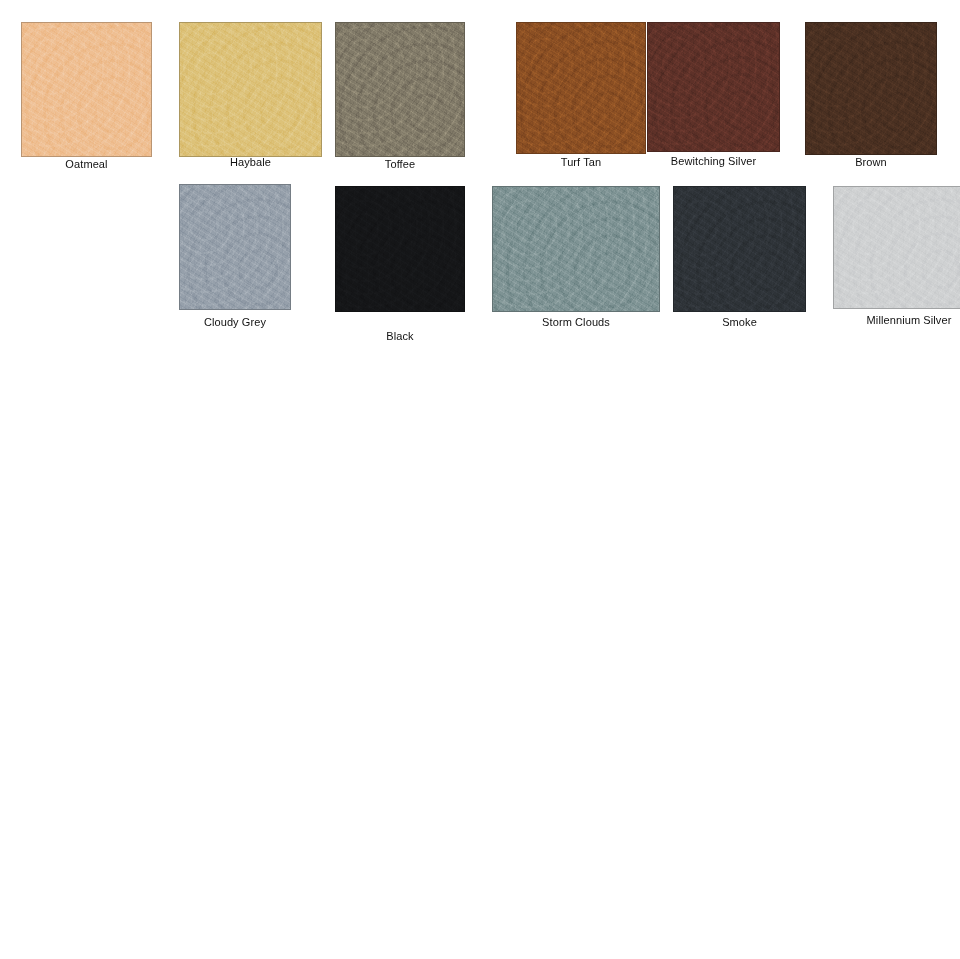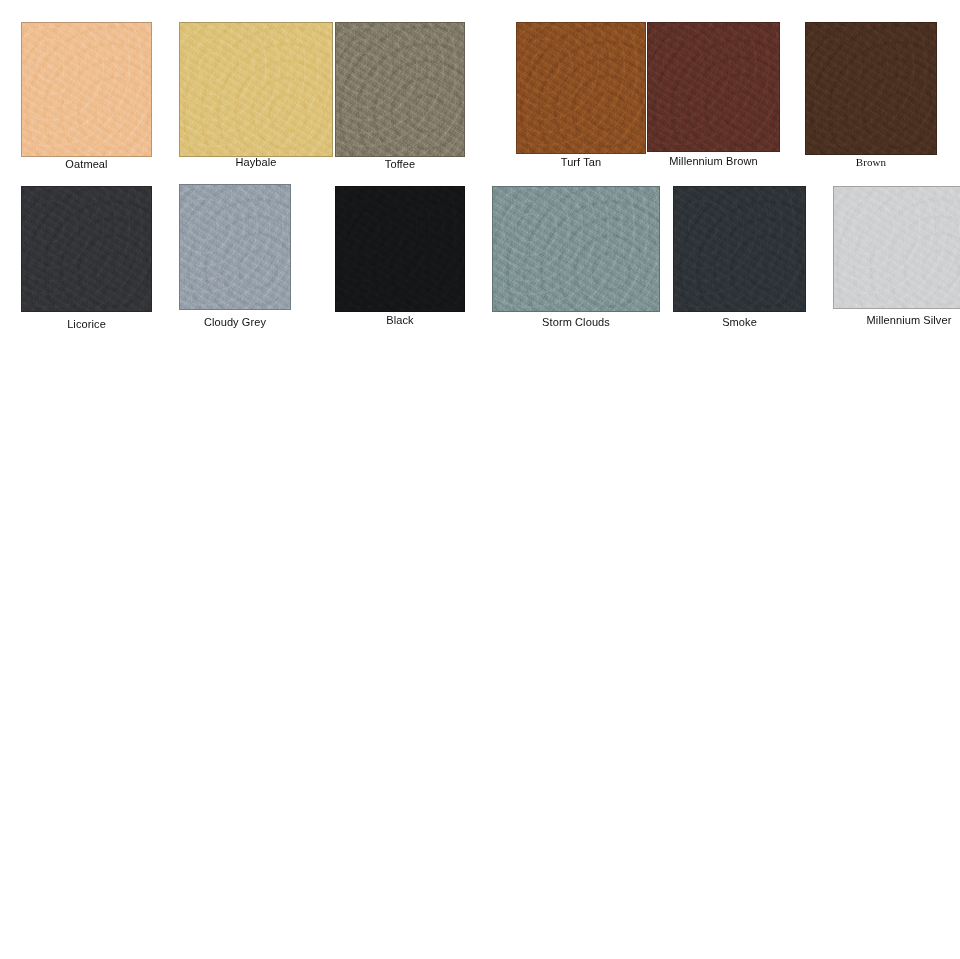--- a/index.html
+++ b/index.html
@@ -85,51 +85,47 @@
   }
 </style>
 </head>
 <body style="background: rgb(255, 255, 255);">
 
 <div id="swatch-grid">
     <div class="swatch-cell" style="left: 21px; top: 22px; width: 131px; height: 151px;">
       <div class="swatch-chip" style="height: 135px; background-color: rgb(239, 191, 146);"></div>
       <div class="swatch-label" style="top: 136px; color: rgb(17, 17, 17);">Oatmeal</div>
     </div>
-    <div class="swatch-cell" style="left: 179px; top: 22px; width: 154px; height: 149px;">
+    <div class="swatch-cell" style="left: 179px; top: 22px; width: 143px; height: 149px;">
       <div class="swatch-chip" style="height: 135px; background-color: rgb(221, 194, 121);"></div>
       <div class="swatch-label" style="top: 134px; color: rgb(17, 17, 17);">Haybale</div>
     </div>
     <div class="swatch-cell" style="left: 335px; top: 22px; width: 130px; height: 151px;">
       <div class="swatch-chip" style="height: 135px; background-color: rgb(129, 122, 104);"></div>
       <div class="swatch-label" style="top: 136px; color: rgb(17, 17, 17);">Toffee</div>
     </div>
     <div class="swatch-cell" style="left: 492px; top: 22px; width: 130px; height: 149px; margin-left: 24px;">
       <div class="swatch-chip" style="height: 132px; background-color: rgb(139, 79, 35);"></div>
       <div class="swatch-label" style="top: 134px; color: rgb(17, 17, 17);">Turf Tan</div>
     </div>
     <div class="swatch-cell" style="left: 647px; top: 22px; width: 133px; height: 148px;">
       <div class="swatch-chip" style="height: 130px; background-color: rgb(94, 49, 40);"></div>
-      <div class="swatch-label" style="top: 133px; color: rgb(17, 17, 17);">Millennium Brown</div>
+      <div class="swatch-label" style="top: 133px; color: rgb(17, 17, 17);">Bewitching Silver</div>
     </div>
-    <div class="swatch-cell" style="left: 805px; top: 22px; width: 132px; height: 149px; font-family: Liberation Serif, serif;">
+    <div class="swatch-cell" style="left: 805px; top: 22px; width: 132px; height: 149px;">
       <div class="swatch-chip" style="height: 133px; background-color: rgb(74, 48, 33);"></div>
       <div class="swatch-label" style="top: 134px; color: rgb(17, 17, 17);">Brown</div>
-    </div>
-    <div class="swatch-cell" style="left: 21px; top: 186px; width: 131px; height: 147px;">
-      <div class="swatch-chip" style="height: 126px; background-color: rgb(51, 52, 56);"></div>
-      <div class="swatch-label" style="top: 132px; color: rgb(17, 17, 17);">Licorice</div>
     </div>
     <div class="swatch-cell" style="left: 179px; top: 184px; width: 112px; height: 147px;">
       <div class="swatch-chip" style="height: 126px; background-color: rgb(150, 160, 171);"></div>
       <div class="swatch-label" style="top: 132px; color: rgb(17, 17, 17);">Cloudy Grey</div>
     </div>
     <div class="swatch-cell" style="left: 335px; top: 186px; width: 130px; height: 146px;">
       <div class="swatch-chip" style="height: 126px; background-color: rgb(21, 22, 24);"></div>
-      <div class="swatch-label" style="top: 128px; color: rgb(17, 17, 17);">Black</div>
+      <div class="swatch-label" style="top: 144px; color: rgb(17, 17, 17);">Black</div>
     </div>
     <div class="swatch-cell" style="left: 492px; top: 186px; width: 130px; height: 145px; padding-left: 38px;">
       <div class="swatch-chip" style="height: 126px; background-color: rgb(126, 147, 148);"></div>
       <div class="swatch-label" style="top: 130px; color: rgb(17, 17, 17);">Storm Clouds</div>
     </div>
     <div class="swatch-cell" style="left: 647px; top: 186px; width: 133px; height: 145px; margin-left: 26px;">
       <div class="swatch-chip" style="height: 126px; background-color: rgb(46, 51, 56);"></div>
       <div class="swatch-label" style="top: 130px; color: rgb(17, 17, 17);">Smoke</div>
     </div>
     <div class="swatch-cell" style="left: 805px; top: 186px; width: 152px; height: 143px; margin-left: 28px;">

